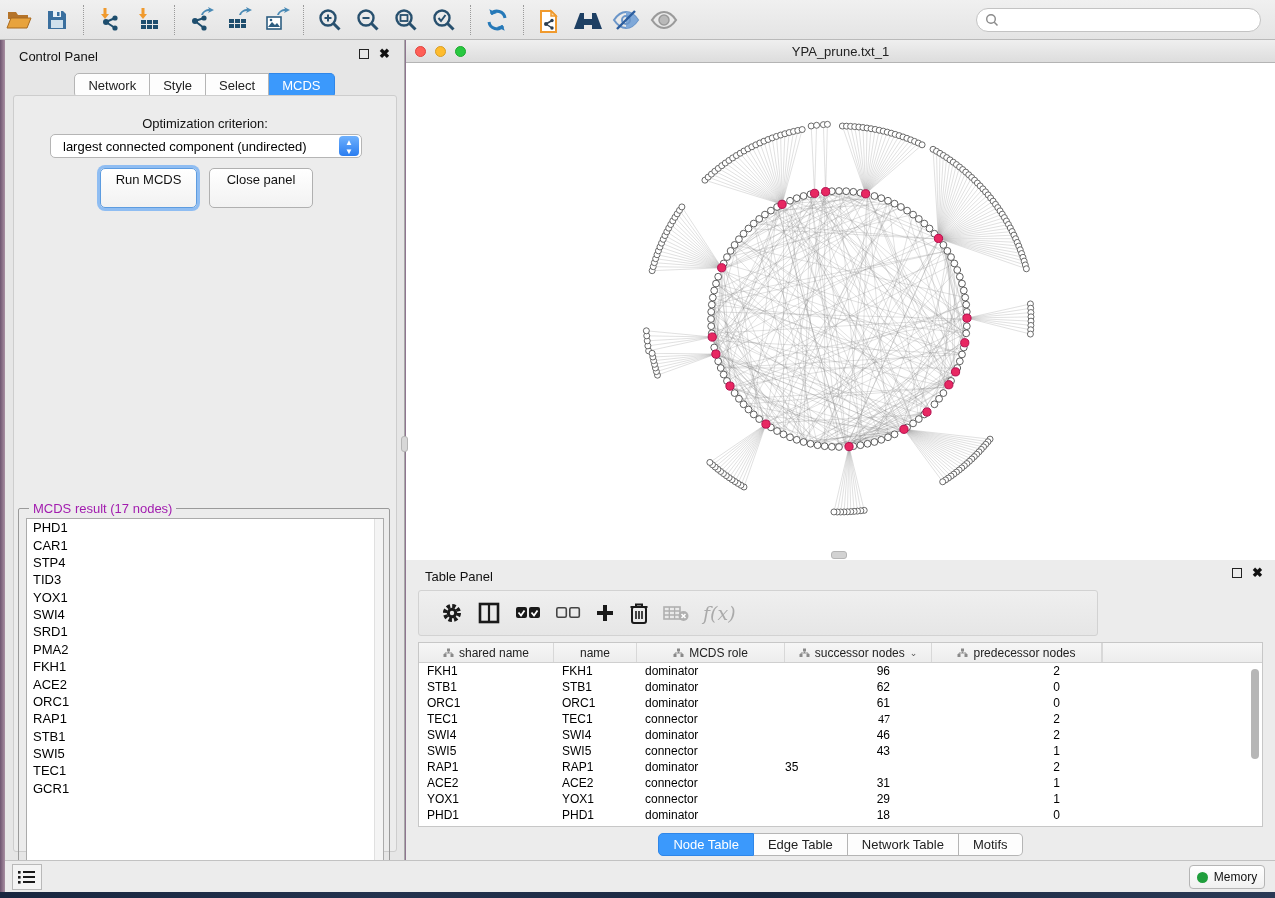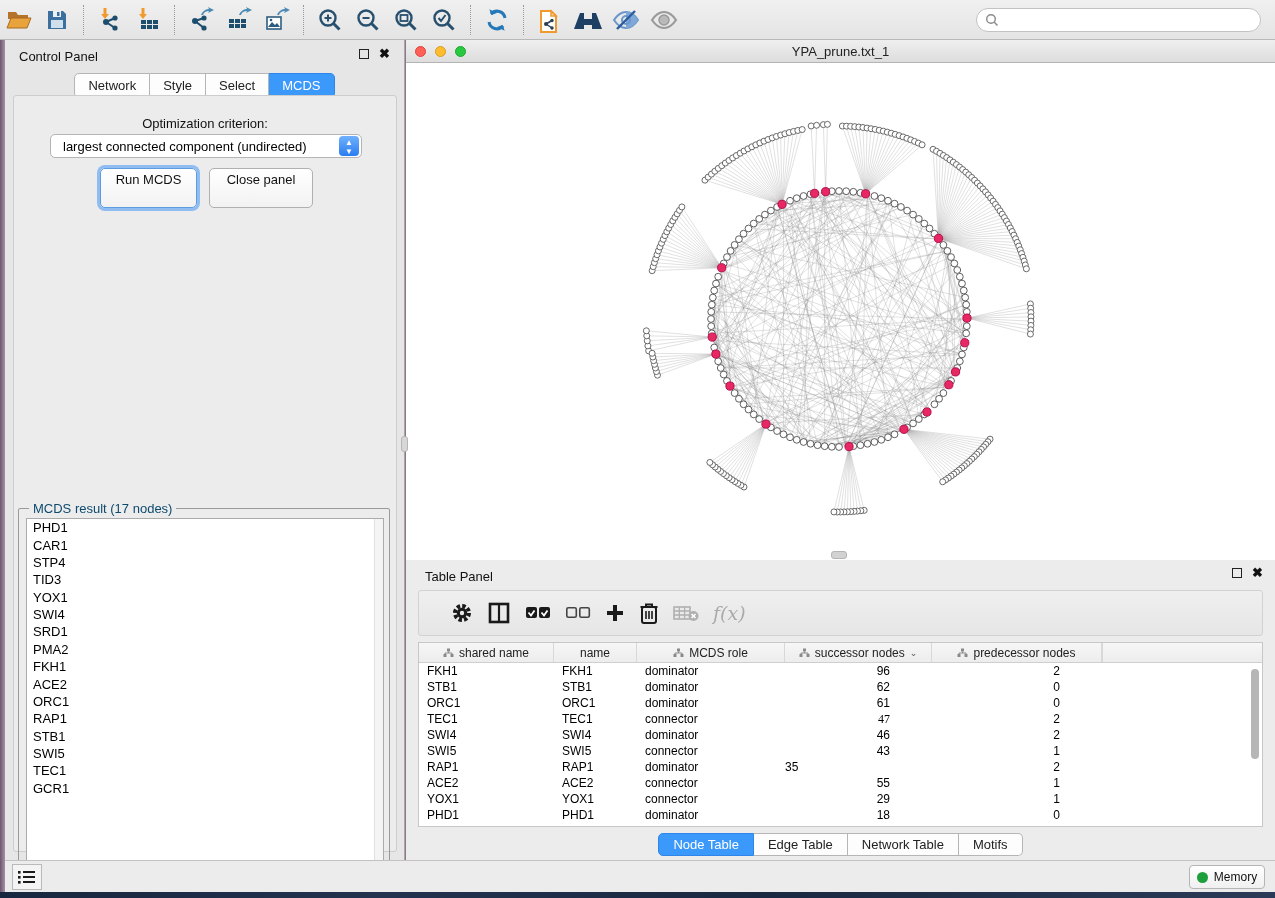--- a/index.html
+++ b/index.html
@@ -33,38 +33,38 @@
   #opt-label { left:0; right:0; top:20px; text-align:center; font-size:13px; color:#111; }
   #opt-select { left:36px; top:38px; width:312px; height:24px; background:#fff; border:1px solid #b5b5b5; border-radius:5px; display:flex; align-items:center; font-size:13px; }
   #opt-select .val { flex:1; padding-left:12px; white-space:nowrap; overflow:hidden; }
   #opt-stepper { width:20px; height:20px; margin-right:2px; border-radius:4px; background:linear-gradient(#6fb1fd,#2a7df0); color:#fff; font-size:8px; line-height:9px; text-align:center; padding-top:2px; }
   .cp-btn { position:absolute; top:72px; height:40px; background:linear-gradient(#ffffff,#f2f2f2); border:1px solid #b0b0b0; border-radius:5px; font-size:13px; text-align:center; line-height:22px; color:#111; }
   #run-btn { left:86px; width:97px; box-shadow:0 0 0 3px #8fbdf2; border-color:#5d9ce0; }
   #close-btn { left:195px; width:104px; }
 
   
   #result-group { left:4px; top:412px; width:372px; height:371px; border:1px solid #9a9a9a; border-radius:2px; }
-  #result-title { position:absolute; left:10px; top:-8px; background:#ececec; padding:0 4px; font-size:13px; color:#0c4a6e; }
+  #result-title { position:absolute; left:10px; top:-8px; background:#ececec; padding:0 4px; font-size:13px; color:#a21caf; }
   #result-list { position:absolute; left:7px; top:9px; width:358px; height:352px; background:#fff; border:1px solid #ababab; overflow:hidden; }
   #result-scroll { position:absolute; right:0; top:0; width:9px; height:100%; background:#f4f4f4; border-left:1px solid #e0e0e0; }
   .result-item { font-size:13px; color:#000; padding:1.2px 0 1.2px 6px; }
 
   
   #net-window { left:406px; top:40px; width:869px; height:520px; background:#fff; }
   #net-titlebar { left:0; top:0; width:100%; height:23px; background:linear-gradient(#efefef,#dddddd); border-bottom:1px solid #b4b4b4; }
   .traffic { position:absolute; top:6px; width:11px; height:11px; border-radius:50%; }
   #net-title { left:0; right:0; top:4px; text-align:center; font-size:13px; color:#222; }
   #net-canvas { left:0; top:23px; width:869px; height:494px; background:#fff; }
   #vsplit-handle { left:401px; top:436px; width:7px; height:16px; background:#d7d7d7; border:1px solid #b5b5b5; border-radius:3px; }
   #hsplit-handle { left:831px; top:551px; width:16px; height:8px; background:#d2d2d2; border:1px solid #b5b5b5; border-radius:3px; }
 
   
   #table-panel { left:406px; top:560px; width:869px; height:332px; background:#ececec; }
   #tp-title { left:19px; top:9px; font-size:13px; color:#111; }
-  #tp-toolbar { left:12px; top:30px; width:845px; height:46px; background:linear-gradient(#efefef,#e6e6e6); border:1px solid #d2d2d2; border-radius:3px; display:flex; align-items:center; gap:14px; padding-left:32px; }
+  #tp-toolbar { left:12px; top:30px; width:680px; height:46px; background:linear-gradient(#efefef,#e6e6e6); border:1px solid #d2d2d2; border-radius:3px; display:flex; align-items:center; gap:14px; padding-left:22px; }
   .tp-icon { display:flex; align-items:center; justify-content:center; height:30px; }
   .fx-label { font-family:"DejaVu Serif", serif; font-style:italic; font-size:19px; color:#aaa; }
   #tp-table { left:12px; top:82px; width:845px; height:185px; background:#fff; border:1px solid #c7c7c7; }
   #tp-header { display:flex; height:20px; background:linear-gradient(#f6f6f6,#ededed); border-bottom:1px solid #cfcfcf; }
   .th { display:flex; align-items:center; justify-content:center; gap:5px; font-size:12px; color:#222; border-right:1px solid #d8d8d8; height:100%; }
   .sort-chev { font-size:9px; color:#555; }
   .tr { display:flex; height:16px; align-items:center; }
   .td { font-size:12px; color:#000; white-space:nowrap; overflow:hidden; }
   #tp-scroll { position:absolute; right:2px; top:24px; width:9px; height:157px; }
   #tp-thumb { position:absolute; left:0; top:2px; width:8px; height:90px; background:#b6b6b6; border-radius:4px; }
@@ -1156,21 +1156,21 @@
           <div class="td" style="width: 135px; padding-left: 8px;">RAP1</div>
           <div class="td" style="width: 83px; padding-left: 8px;">RAP1</div>
           <div class="td" style="width: 148px; padding-left: 8px;">dominator</div>
           <div class="td" style="width: 147px; padding-right: 42px;">35</div>
           <div class="td" style="width: 170px; text-align: right; padding-right: 42px;">2</div>
         </div>
         <div class="tr">
           <div class="td" style="width: 135px; padding-left: 8px;">ACE2</div>
           <div class="td" style="width: 83px; padding-left: 8px;">ACE2</div>
           <div class="td" style="width: 148px; padding-left: 8px;">connector</div>
-          <div class="td" style="width: 147px; text-align: right; padding-right: 42px;">55</div>
+          <div class="td" style="width: 147px; text-align: right; padding-right: 42px;">31</div>
           <div class="td" style="width: 170px; text-align: right; padding-right: 42px;">1</div>
         </div>
         <div class="tr">
           <div class="td" style="width: 135px; padding-left: 8px;">YOX1</div>
           <div class="td" style="width: 83px; padding-left: 8px;">YOX1</div>
           <div class="td" style="width: 148px; padding-left: 8px;">connector</div>
           <div class="td" style="width: 147px; text-align: right; padding-right: 42px;">29</div>
           <div class="td" style="width: 170px; text-align: right; padding-right: 42px;">1</div>
         </div>
         <div class="tr">

